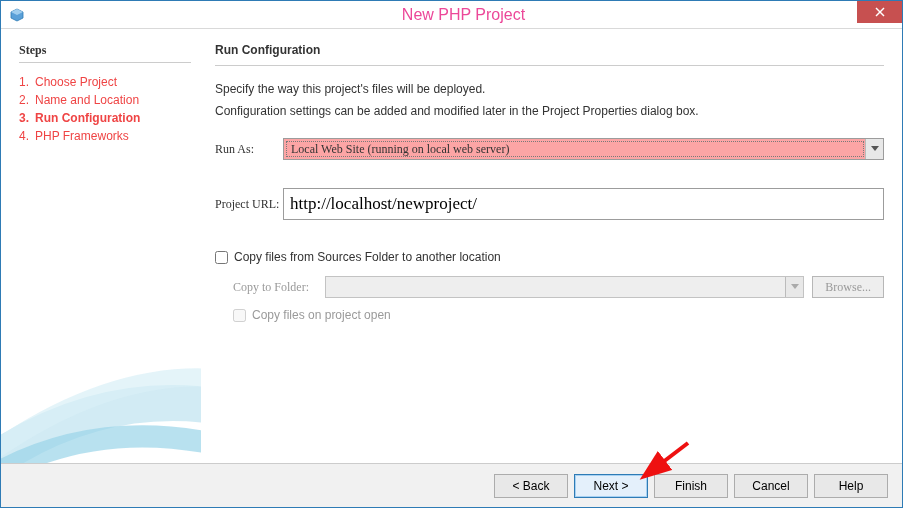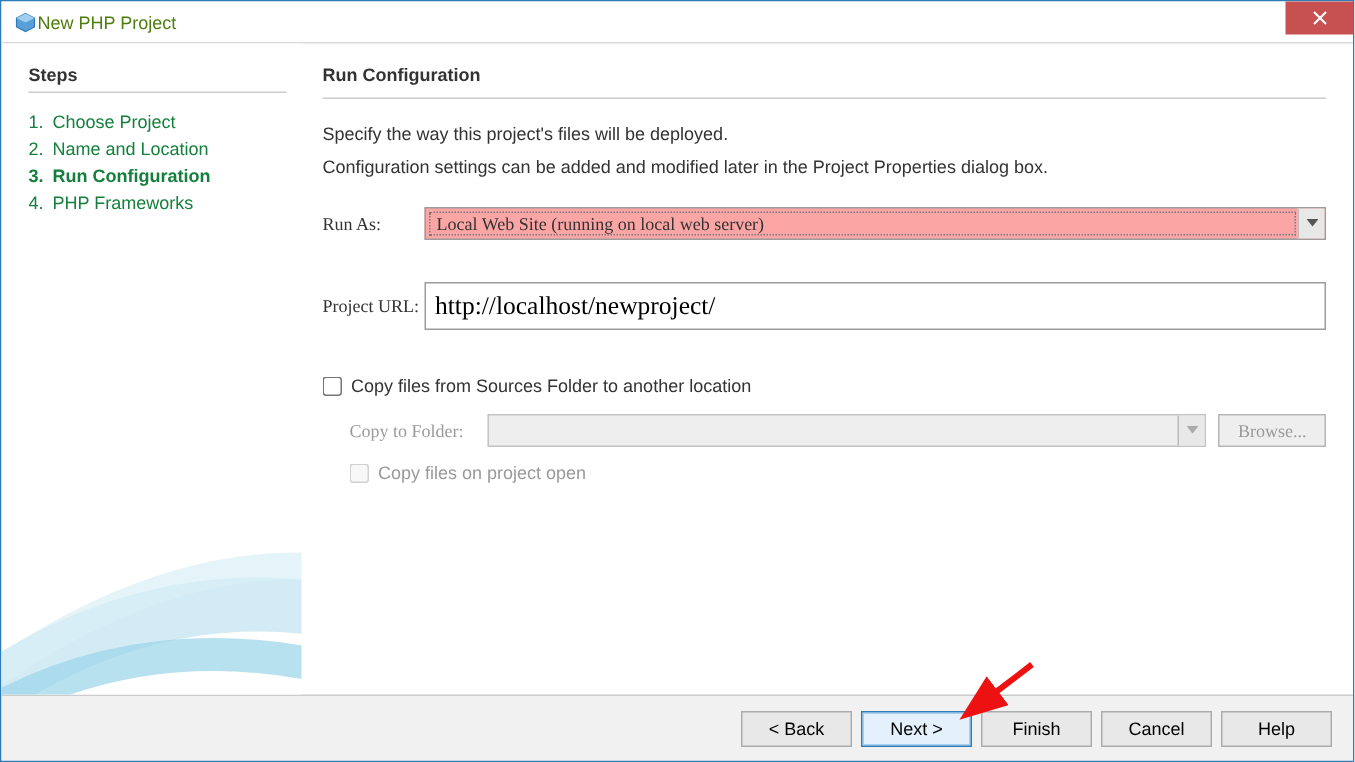--- a/index.html
+++ b/index.html
@@ -14,44 +14,44 @@
   .titlebar {
     height: 28px; background: #fff; display: flex; align-items: center;
     border-bottom: 1px solid #d9d9d9;
     position: relative;
   }
   .title-icon {
     width: 16px; height: 16px; margin-left: 8px;
     display: inline-flex; align-items: center; justify-content: center;
   }
   .title-text {
-    flex: 1; font-size: 12px; color: #4d7c0f;
+    flex: 1; text-align: center; font-size: 16px; color: #ec4899;
   }
   .close-btn {
     width: 45px; height: 22px; background: #c75050; color: #fff;
     display: flex; align-items: center; justify-content: center;
     position: absolute; right: 0; top: 0;
     font-size: 14px; cursor: pointer;
   }
   .body {
     flex: 1; display: flex; min-height: 0;
   }
   .sidebar {
     width: 200px; background: #fff;
     padding: 14px 10px 10px 18px;
     position: relative;
     overflow: hidden;
     border-right: none;
   }
   .sidebar h2 {
-    font-size: 12px; font-weight: bold; margin: 0 0 4px 0;
+    font-size: 12px; font-weight: bold; margin: 0 0 4px 0; font-family: Liberation Serif, serif;
   }
   .hr { border-top: 1px solid #ccc; margin: 4px 0 10px 0; }
   .steps { list-style: none; margin: 0; padding: 0; }
-  .steps li { padding: 2px 0; color: #15803d; }
+  .steps li { padding: 2px 0; color: #ef4444; }
   .steps li .num { display: inline-block; width: 16px; }
   .steps li.active { font-weight: bold; }
   .deco {
     position: absolute; left: -30px; bottom: -30px; width: 260px; height: 200px;
     pointer-events: none;
   }
   .main {
     flex: 1; padding: 14px 18px 10px 14px; display: flex; flex-direction: column;
   }
   .main h2 {

